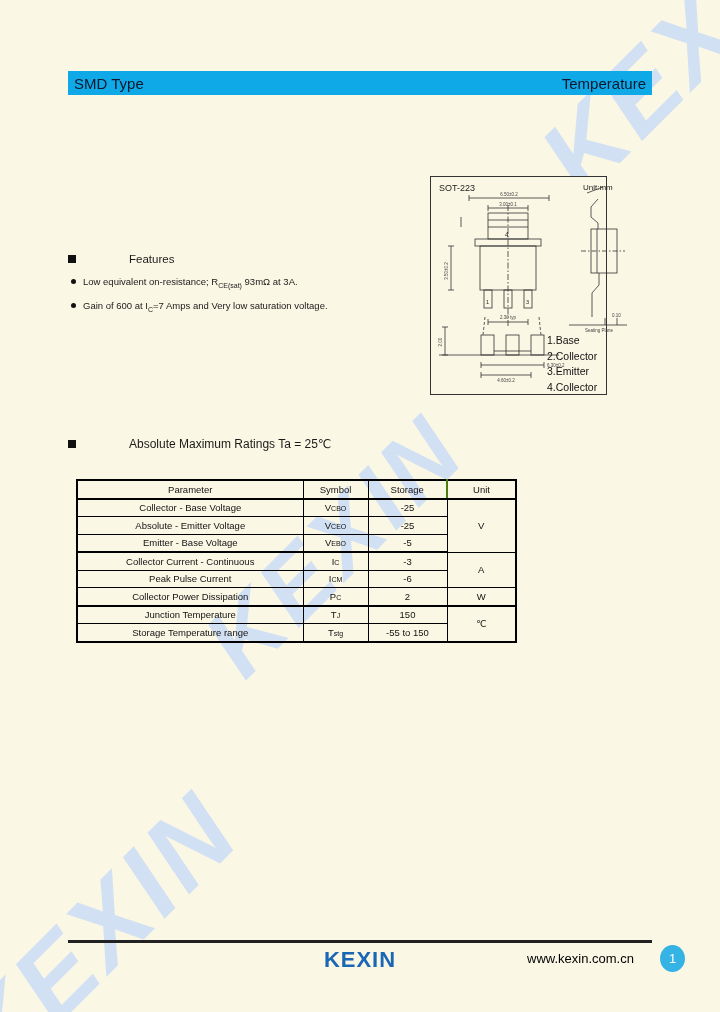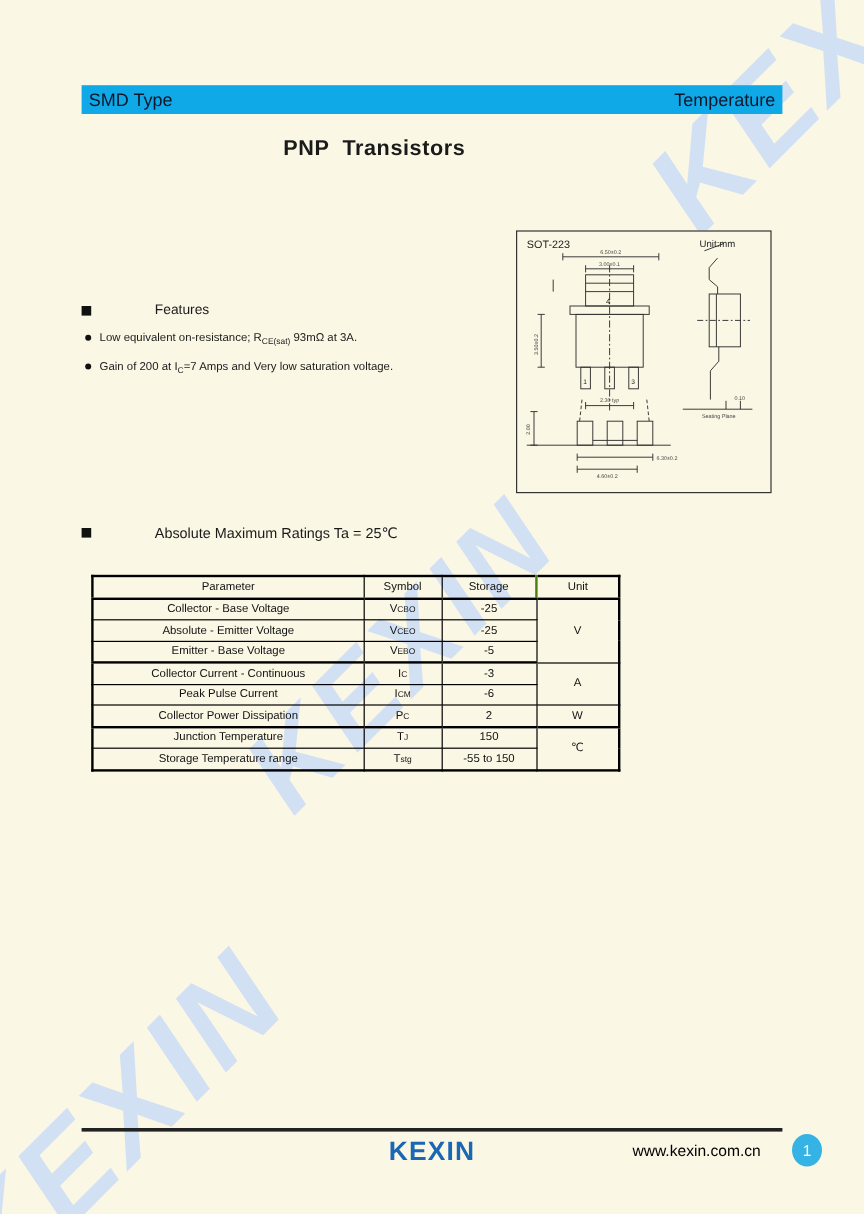--- a/index.html
+++ b/index.html
@@ -31,21 +31,21 @@
   .title-alt{font-size:12px; font-weight:bold; margin-left:5px;}
   
   .features{position:absolute; left:68px; top:253px; width:350px;}
   .sect-head{display:flex; align-items:center; font-size:11.5px;gap:48px;}
   .sq{width:8px; height:8px; background:#111; display:inline-block; margin-right:5px;}
   .bullet-row{display:flex; align-items:flex-start; margin-top:11px; font-size:9.5px;}
   .dot{width:5px; height:5px; border-radius:50%; background:#111; display:inline-block; margin:3px 7px 0 3px; flex:none;}
   sub{font-size:7px;}
   
   .pkgbox{
-    position:absolute; left:430px; top:192px; width:213px; height:219px;
+    position:absolute; left:430px; top:176px; width:177px; height:219px;
     border:1.5px solid #333; background:#FBF7E5; box-sizing:border-box;
   }
   .pkgbox svg{position:absolute; left:0; top:0;}
   .pins{
     position:absolute; left:116px; top:156px; font-size:10.5px; line-height:15.5px; color:#111;
   }
   
   .amr-head{position:absolute; left:68px; top:437px; font-size:12px;}
   table.amr{
     position:absolute; left:76px; top:479px; border-collapse:collapse;
@@ -87,35 +87,34 @@
   <div class="wm wm3">KEXIN</div>
 
   <div class="layer">
 
     <div class="headerbar" style="background:#0FA9E8;">
       <span>SMD Type</span>
       <span>Temperature</span>
     </div>
 
     <div class="titleblock">
-      <div class="title-line1">PNP  Transistors</div>
     </div>
 
     <div class="features">
       <div class="sect-head">
         <span class="sq"></span>
         <span>Features</span>
       </div>
       <div class="bullet-row">
         <span class="dot"></span>
         <span><span>Low equivalent on-resistance; R</span><sub>CE(sat)</sub><span> 93mΩ at 3A.</span></span>
       </div>
       <div class="bullet-row">
         <span class="dot"></span>
-        <span><span>Gain of 200 at I</span><sub>C</sub><span>=7 Amps and Very low saturation voltage.</span></span>
+        <span><span>Gain of 600 at I</span><sub>C</sub><span>=7 Amps and Very low saturation voltage.</span></span>
       </div>
     </div>
 
     <div class="pkgbox">
       <svg width="198" height="216" viewBox="0 0 198 216">
         <g stroke="#333" stroke-width="0.8" fill="none">
 
           <line x1="38" y1="21" x2="118" y2="21"></line>
           <line x1="38" y1="18" x2="38" y2="24"></line>
             <line x1="118" y1="18" x2="118" y2="24"></line>
@@ -179,20 +178,26 @@
         <text class="tiny" x="78" y="19" text-anchor="middle">6.50±0.2</text>
         <text class="tiny" x="77" y="29" text-anchor="middle">3.00±0.1</text>
         <text class="tiny" x="17" y="94" text-anchor="middle" transform="rotate(-90 17 94)">3.50±0.2</text>
         <text class="tiny" x="77" y="142" text-anchor="middle">2.30 typ</text>
         <text class="tiny" x="11" y="165" text-anchor="middle" transform="rotate(-90 11 165)">2.00</text>
         <text class="tiny" x="116" y="190">6.30±0.2</text>
         <text class="tiny" x="75" y="205" text-anchor="middle">4.60±0.2</text>
         <text class="tiny" x="181" y="140">0.10</text>
         <text class="tiny" x="168" y="155" text-anchor="middle">Seating Plane</text>
       </svg>
+      <div class="pins">
+        <div>1.Base</div>
+        <div>2.Collector</div>
+        <div>3.Emitter</div>
+        <div>4.Collector</div>
+      </div>
     </div>
 
     <div class="amr-head sect-head">
       <span class="sq"></span>
       <span>Absolute Maximum Ratings Ta = 25℃</span>
     </div>
 
     <table class="amr">
       <colgroup>
           <col class="c-param">

